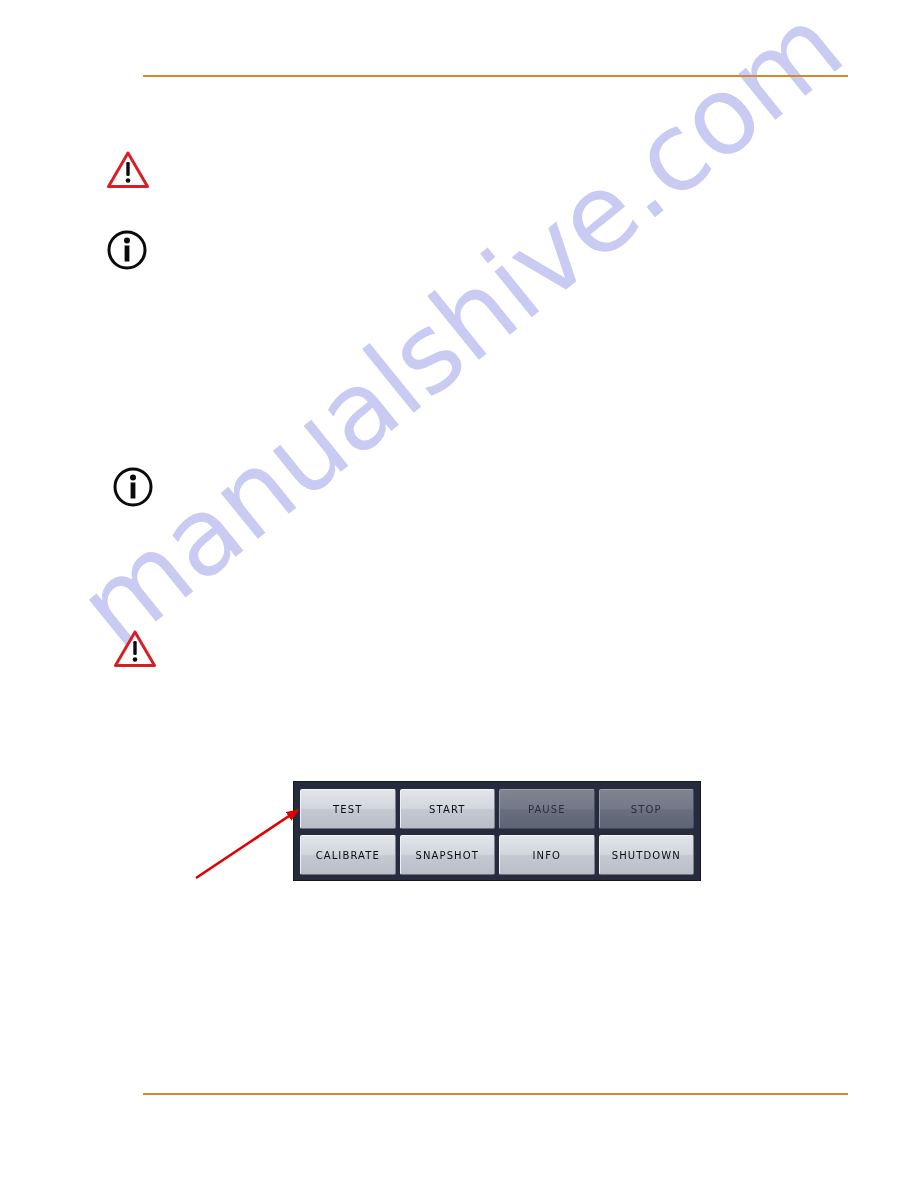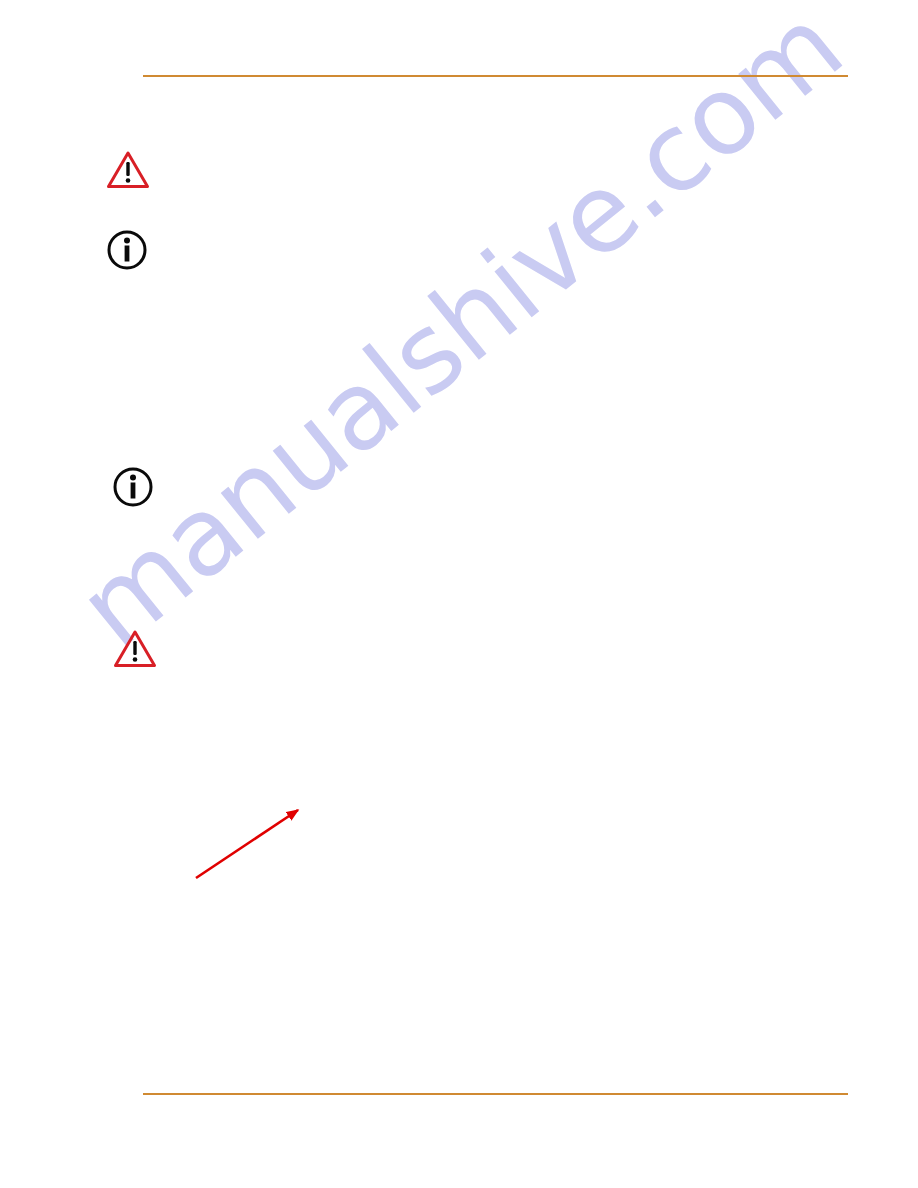--- a/index.html
+++ b/index.html
@@ -171,16 +171,33 @@
 
   <svg id="pointer-arrow" viewBox="0 0 140 100">
     <defs>
       <marker id="arrowhead" markerWidth="5" markerHeight="4" refX="4.4" refY="2" orient="auto">
         <path d="M0,0 L5,2 L0,4 Z" fill="#e00000"></path>
       </marker>
     </defs>
     <line x1="16" y1="88" x2="118" y2="20" stroke="#e00000" stroke-width="2.6" marker-end="url(#arrowhead)"></line>
   </svg>
 
+  <div id="control-panel">
+
+    <div class="btn-row">
+      <div class="panel-button enabled">TEST</div>
+      <div class="panel-button enabled">START</div>
+      <div class="panel-button disabled">PAUSE</div>
+      <div class="panel-button disabled">STOP</div>
+    </div>
+
+    <div class="btn-row">
+      <div class="panel-button enabled">CALIBRATE</div>
+      <div class="panel-button enabled">SNAPSHOT</div>
+      <div class="panel-button enabled">INFO</div>
+      <div class="panel-button enabled">SHUTDOWN</div>
+    </div>
+
+  </div>
 
   <div id="footer-rule" class="hrule"></div>
 
 </div>
 
 </body></html>

